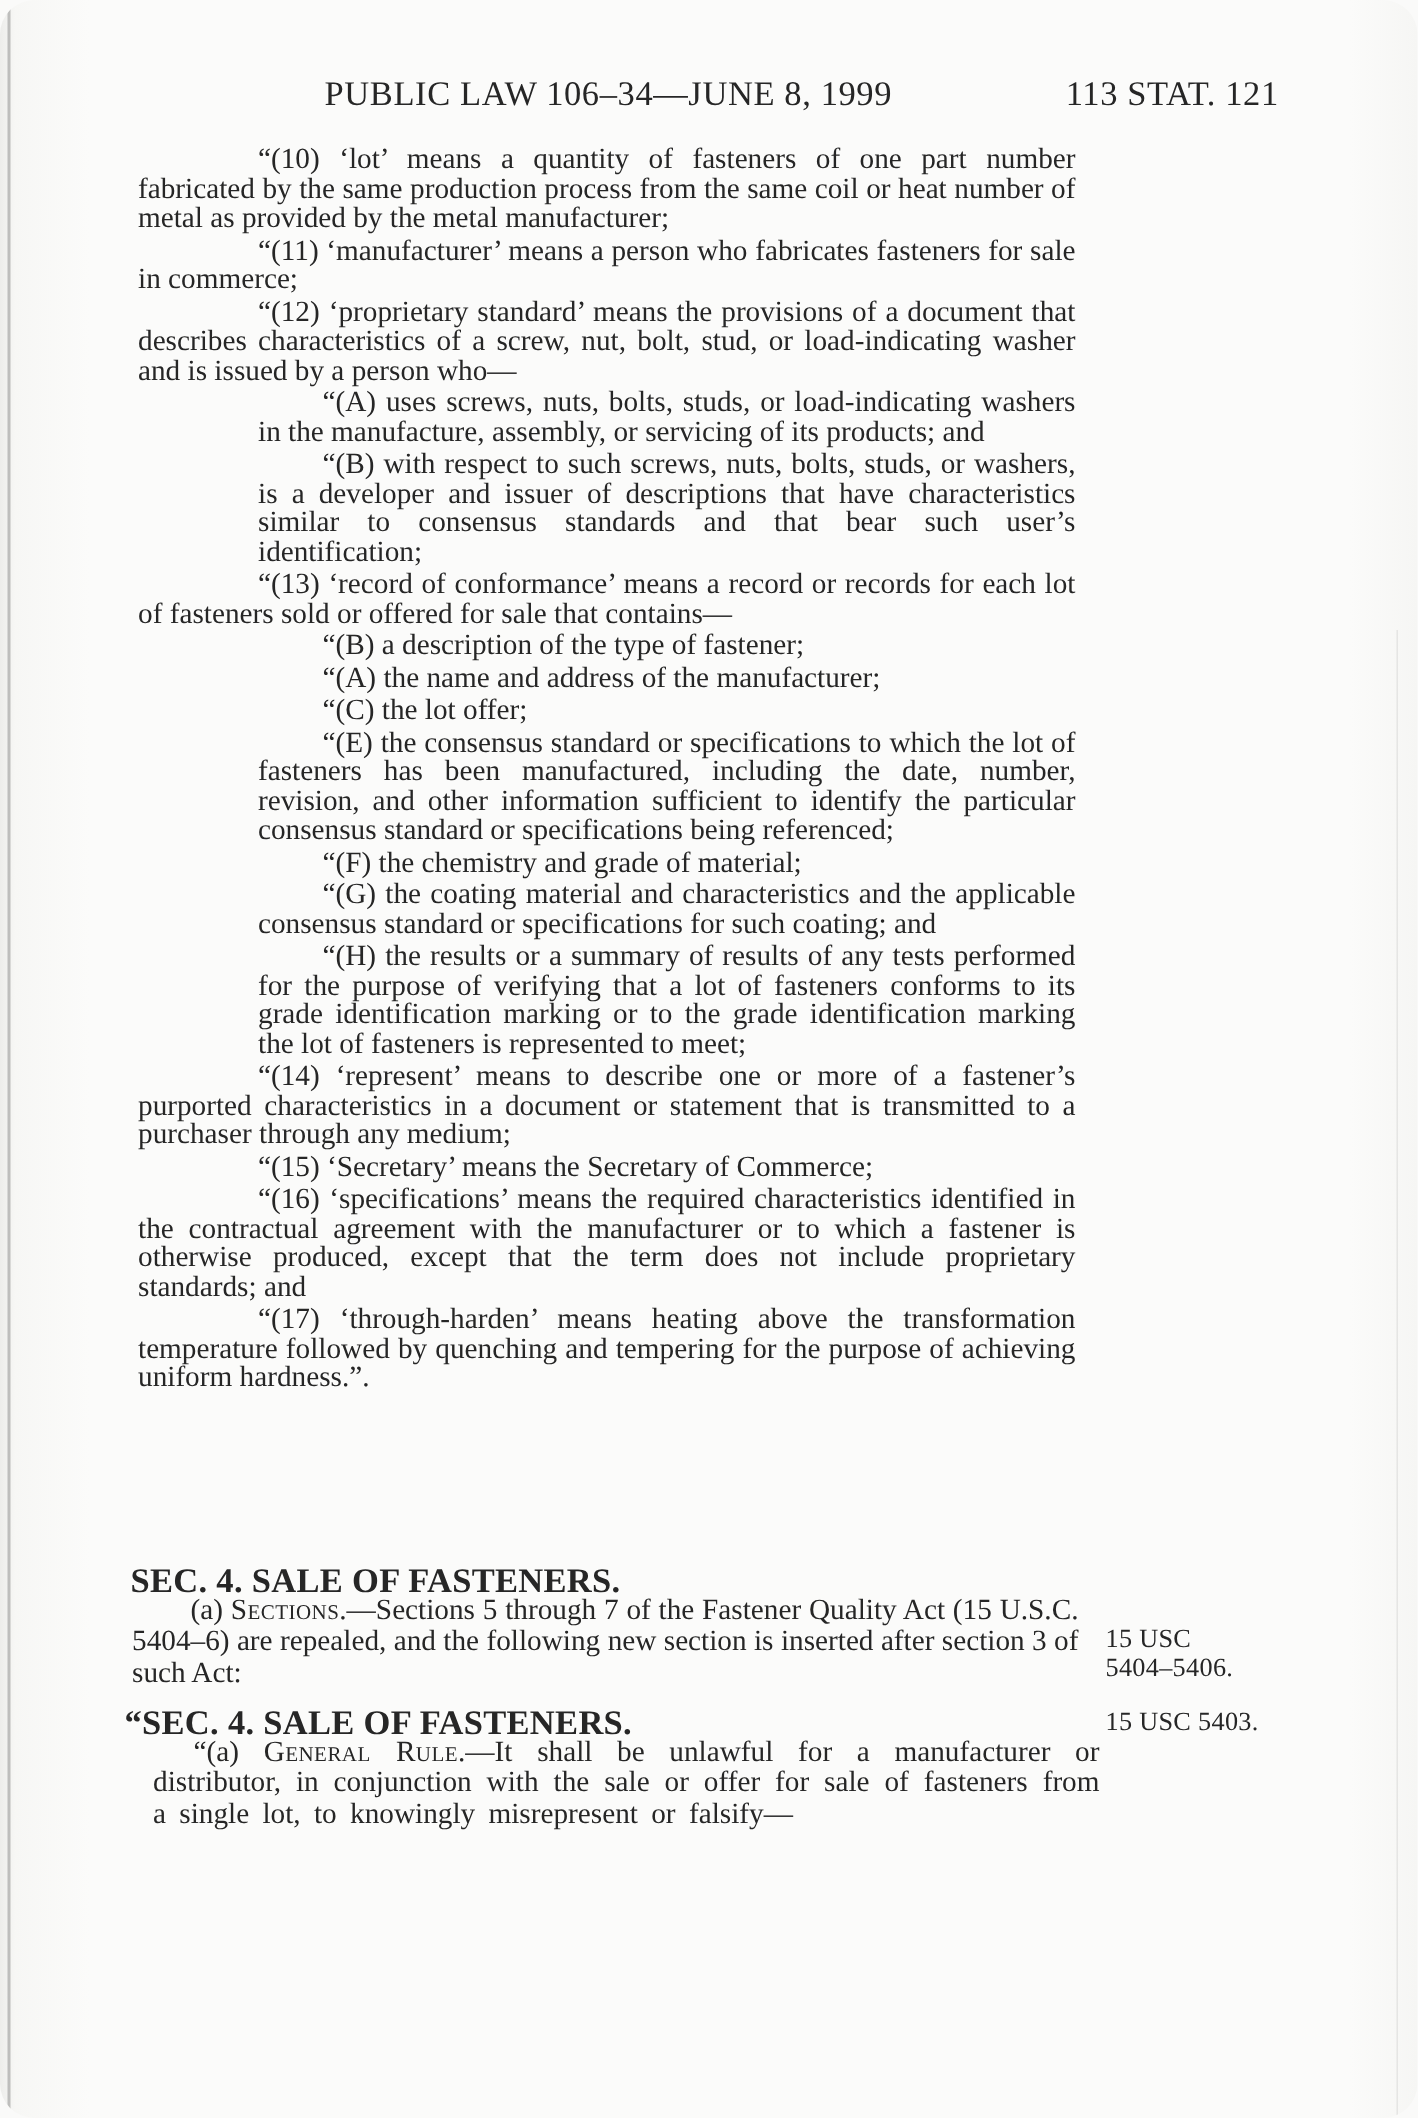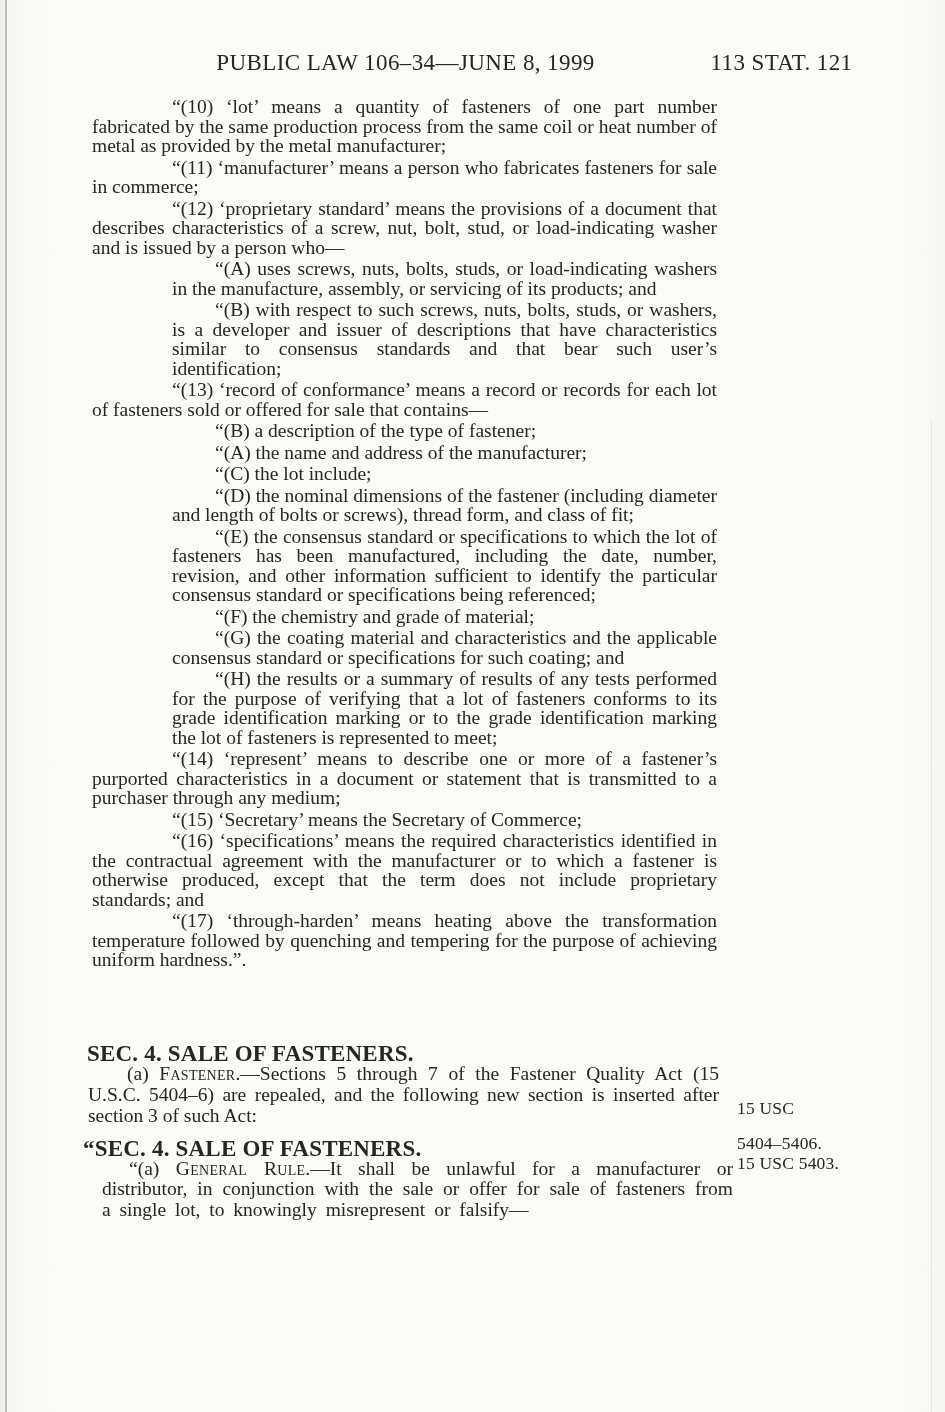--- a/index.html
+++ b/index.html
@@ -8,20 +8,21 @@
     background: #fafaf9;
   }
   .page {
     position: relative;
     width: 945px;
     height: 1412px;
     background: linear-gradient(90deg, #ededeb 0px, #f7f7f5 10px, #fbfbfa 60px, #fbfbfa 900px, #f6f6f4 945px);
     font-family: "Liberation Serif", serif;
     color: #262626;
     overflow: hidden;
+    border-radius: 23px;
   }
   .scan-edge-left {
     position: absolute;
     left: 5px; top: 0;
     width: 2px; height: 100%;
     background: rgba(110,110,110,0.40);
   }
   .scan-edge-right {
     position: absolute;
     left: 931px; top: 420px;
@@ -87,21 +88,21 @@
   }
   .sc { font-variant: small-caps; letter-spacing: 0.3px; }
   .margin-note {
     position: absolute;
     left: 737px; width: 140px;
     font-size: 17.5px;
     line-height: 18.5px;
     letter-spacing: 0.2px;
     white-space: nowrap;
   }
-  .margin-note span { display: block; margin-top: 16px; }
+  .margin-note span { display: block; }
   .note-1 { top: 1083px; }
   .note-2 { top: 1138px; }
 </style>
 </head>
 <body>
 
 <div class="page">
 
   <div class="scan-edge-left"></div>
   <div class="scan-edge-right"></div>
@@ -113,35 +114,34 @@
 
   <div class="definitions">
       <p class="def level-1">“(10) ‘lot’ means a quantity of fasteners of one part number fabricated by the same production process from the same coil or heat number of metal as provided by the metal manufacturer;</p>
       <p class="def level-1">“(11) ‘manufacturer’ means a person who fabricates fasteners for sale in commerce;</p>
       <p class="def level-1">“(12) ‘proprietary standard’ means the provisions of a document that describes characteristics of a screw, nut, bolt, stud, or load-indicating washer and is issued by a person who—</p>
       <p class="def level-2">“(A) uses screws, nuts, bolts, studs, or load-indicating washers in the manufacture, assembly, or servicing of its products; and</p>
       <p class="def level-2">“(B) with respect to such screws, nuts, bolts, studs, or washers, is a developer and issuer of descriptions that have characteristics similar to consensus standards and that bear such user’s identification;</p>
       <p class="def level-1">“(13) ‘record of conformance’ means a record or records for each lot of fasteners sold or offered for sale that contains—</p>
       <p class="def level-2">“(B) a description of the type of fastener;</p>
       <p class="def level-2">“(A) the name and address of the manufacturer;</p>
-      <p class="def level-2">“(C) the lot include;</p>
-      <p class="def level-2">“(D) the nominal dimensions of the fastener (including diameter and length of bolts or screws), thread form, and class of fit;</p>
+      <p class="def level-2">“(C) the lot offer;</p>
       <p class="def level-2">“(E) the consensus standard or specifications to which the lot of fasteners has been manufactured, including the date, number, revision, and other information sufficient to identify the particular consensus standard or specifications being referenced;</p>
       <p class="def level-2">“(F) the chemistry and grade of material;</p>
       <p class="def level-2">“(G) the coating material and characteristics and the applicable consensus standard or specifications for such coating; and</p>
       <p class="def level-2">“(H) the results or a summary of results of any tests performed for the purpose of verifying that a lot of fasteners conforms to its grade identification marking or to the grade identification marking the lot of fasteners is represented to meet;</p>
       <p class="def level-1">“(14) ‘represent’ means to describe one or more of a fastener’s purported characteristics in a document or statement that is transmitted to a purchaser through any medium;</p>
       <p class="def level-1">“(15) ‘Secretary’ means the Secretary of Commerce;</p>
       <p class="def level-1">“(16) ‘specifications’ means the required characteristics identified in the contractual agreement with the manufacturer or to which a fastener is otherwise produced, except that the term does not include proprietary standards; and</p>
       <p class="def level-1">“(17) ‘through-harden’ means heating above the transformation temperature followed by quenching and tempering for the purpose of achieving uniform hardness.”.</p>
     </div>
 
   <h2 class="sec-heading">SEC. 4. SALE OF FASTENERS.</h2>
 
-  <p class="para amendment"><span>(a) </span><span class="sc">Fastener</span><span>.—Sections 5 through 7 of the Fastener Quality Act (15 U.S.C. 5404–6) are repealed, and the following new section is inserted after section 3 of such Act:</span></p>
+  <p class="para amendment"><span>(a) </span><span class="sc">Sections</span><span>.—Sections 5 through 7 of the Fastener Quality Act (15 U.S.C. 5404–6) are repealed, and the following new section is inserted after section 3 of such Act:</span></p>
 
   <div class="margin-note note-1">
     <span>15 USC</span>
     <span>5404–5406.</span>
   </div>
 
   <h2 class="sec-heading quoted">“SEC. 4. SALE OF FASTENERS.</h2>
 
   <div class="margin-note note-2">
     <span>15 USC 5403.</span>

